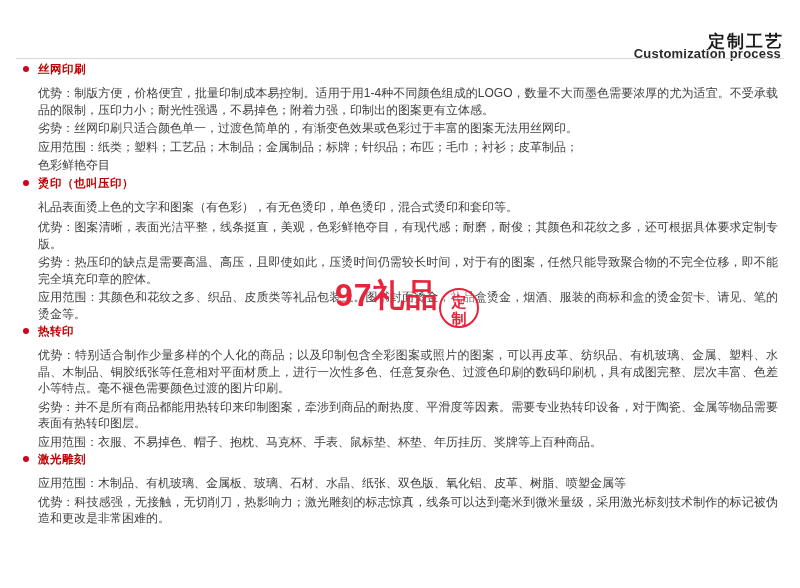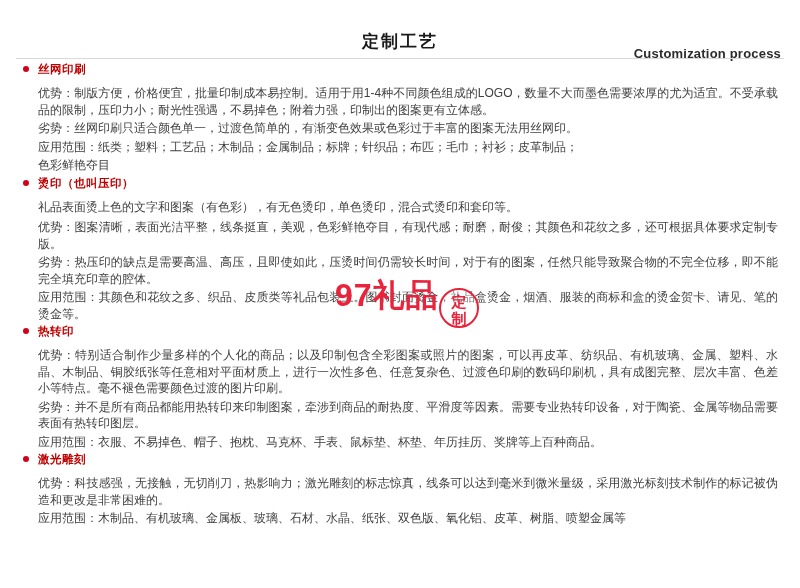--- a/index.html
+++ b/index.html
@@ -25,21 +25,21 @@
   
   .header {
     position: relative;
     height: 62px;
   }
   .header-title {
     position: absolute;
     top: 30px;
     left: 0;
     right: 0;
-    text-align: center;
+    text-align: right;
     font-size: 17px;
     font-weight: bold;
     letter-spacing: 2px;
     color: #1a1a1a;
   }
   .header-sub {
     position: absolute;
     top: 46px;
     right: 3px;
     font-size: 13px;
@@ -159,22 +159,22 @@
     热转印</div>
     <p class="para">优势：特别适合制作少量多样的个人化的商品；以及印制包含全彩图案或照片的图案，可以再皮革、纺织品、有机玻璃、金属、塑料、水晶、木制品、铜胶纸张等任意相对平面材质上，进行一次性多色、任意复杂色、过渡色印刷的数码印刷机，具有成图完整、层次丰富、色差小等特点。毫不褪色需要颜色过渡的图片印刷。</p>
     <p class="para">劣势：并不是所有商品都能用热转印来印制图案，牵涉到商品的耐热度、平滑度等因素。需要专业热转印设备，对于陶瓷、金属等物品需要表面有热转印图层。</p>
     <p class="para">应用范围：衣服、不易掉色、帽子、抱枕、马克杯、手表、鼠标垫、杯垫、年历挂历、奖牌等上百种商品。</p>
   </div>
 
   <div class="section">
     <div class="section-head">
       <span class="bullet"></span>
     激光雕刻</div>
+    <p class="para">应用范围：木制品、有机玻璃、金属板、玻璃、石材、水晶、纸张、双色版、氧化铝、皮革、树脂、喷塑金属等</p>
     <p class="para">优势：科技感强，无接触，无切削刀，热影响力；激光雕刻的标志惊真，线条可以达到毫米到微米量级，采用激光标刻技术制作的标记被伪造和更改是非常困难的。</p>
-    <p class="para">应用范围：木制品、有机玻璃、金属板、玻璃、石材、水晶、纸张、双色版、氧化铝、皮革、树脂、喷塑金属等</p>
   </div>
 
   <div class="watermark">
     <div class="wm-text">97礼品</div>
     <div class="wm-badge">
       <div>定</div>
       <div>制</div>
     </div>
   </div>
 

